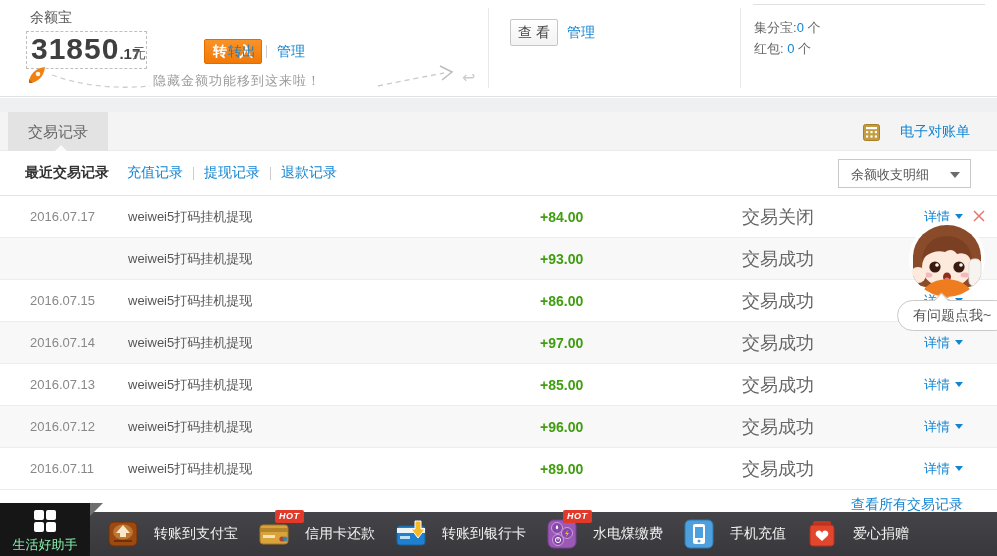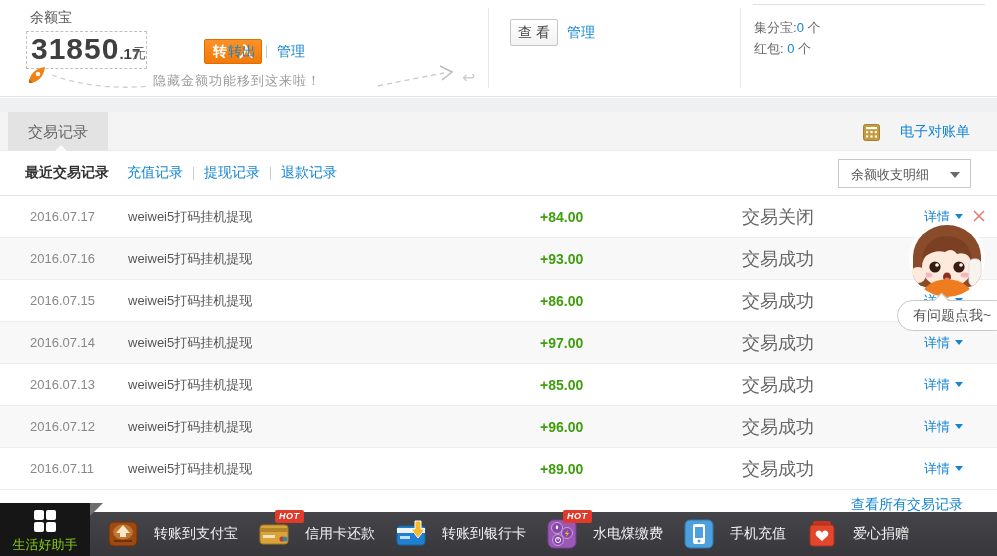--- a/index.html
+++ b/index.html
@@ -64,21 +64,21 @@
   .bubble { position:absolute; left:897px; top:300px; width:114px; height:31px; background:#fff; border:1px solid #c9c9c9; border-radius:16px; z-index:39; font-size:14px; color:#555; text-align:left; padding-left:15px; line-height:29px; cursor:pointer; }
   .bubble::before { content:""; position:absolute; top:-6px; left:38px; width:10px; height:10px; background:#fff; border-left:1px solid #c9c9c9; border-top:1px solid #c9c9c9; transform:rotate(45deg); }
 
   
   .dock { position:absolute; left:0; top:512px; width:997px; height:44px; background:linear-gradient(#454549,#38383c); z-index:20; }
   .dock-items { position:absolute; left:108px; top:0; height:44px; display:flex; align-items:center; gap:21px; }
   .dock-item { position:relative; display:flex; align-items:center; gap:16px; cursor:pointer; }
   .dock-item .lbl { color:#f2f2f2; font-size:14px; }
   .hot { position:absolute; top:-9px; left:16px; background:#e23a2a; color:#fff; font-size:9px; font-weight:bold; padding:1px 4px 2px; border-radius:2px; letter-spacing:0.5px; }
   .home-tab { position:absolute; left:0; top:503px; width:90px; height:53px; background:#161616; z-index:22; text-align:center; cursor:pointer; }
-  .home-tab .lbl { position:absolute; left:0; width:90px; top:33px; color:#84cc16; font-size:13px; }
+  .home-tab .lbl { position:absolute; left:0; width:90px; top:33px; color:#86efac; font-size:13px; }
   .home-fold { position:absolute; left:90px; top:503px; width:0; height:0; border-top:13px solid #6e6e6e; border-right:13px solid transparent; z-index:22; }
 </style>
 </head>
 <body>
 
 <div class="page">
 
   <header class="top">
     <div class="yb-label">余额宝</div>
 
@@ -161,21 +161,20 @@
 
   <div class="rows">
     <div class="trow">
       <span class="c-date">2016.07.17</span>
       <span class="c-desc">weiwei5打码挂机提现</span>
       <span class="c-amt">+84.00</span>
       <span class="c-status">交易关闭</span>
       <a class="c-detail blue"><span>详情</span><i class="caret-blue"></i></a>
     </div>
     <div class="trow alt">
-      <span class="c-date">2016.07.16</span>
       <span class="c-desc">weiwei5打码挂机提现</span>
       <span class="c-amt">+93.00</span>
       <span class="c-status">交易成功</span>
       <a class="c-detail blue"><span>详情</span><i class="caret-blue"></i></a>
     </div>
     <div class="trow">
       <span class="c-date">2016.07.15</span>
       <span class="c-desc">weiwei5打码挂机提现</span>
       <span class="c-amt">+86.00</span>
       <span class="c-status">交易成功</span>

